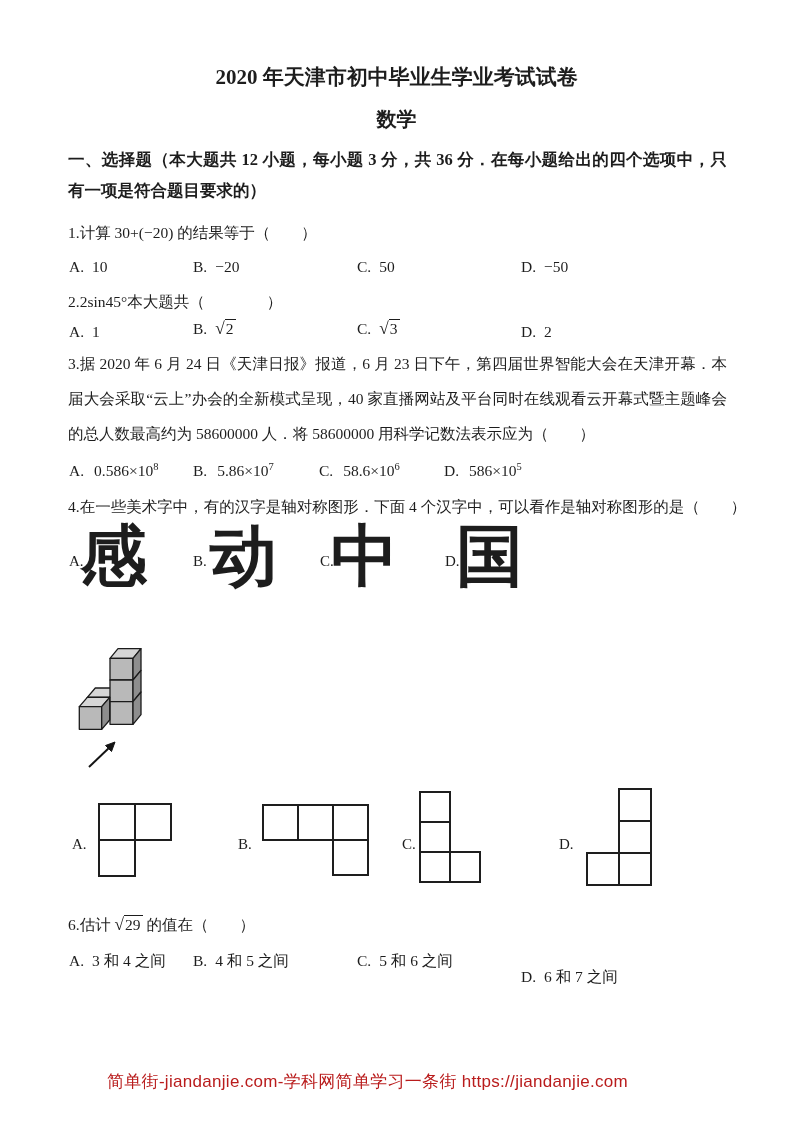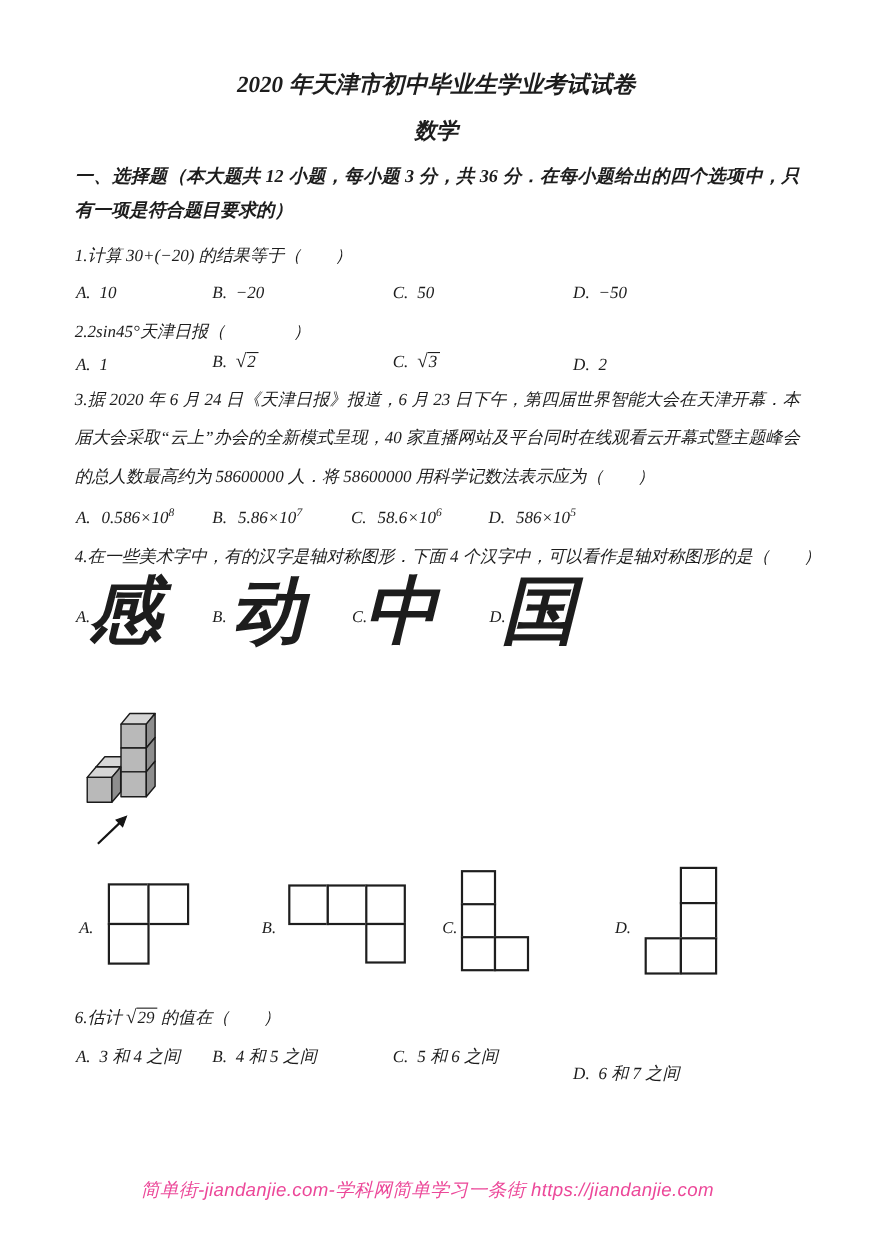--- a/index.html
+++ b/index.html
@@ -1,54 +1,54 @@
 <!DOCTYPE html>
 <html><head>
 <meta charset="utf-8">
 <style>
   html,body { margin:0; padding:0; background:#ffffff; }
   .page {
     position:relative; width:793px; height:1120px; background:#fff;
-    font-family:"Liberation Serif", serif; color:#1d1d1d; overflow:hidden;font-style:italic;
+    font-family:"Liberation Serif", serif; color:#1d1d1d; overflow:hidden;
   }
   .abs { position:absolute; }
   .title   { top:64px; left:0; width:793px; text-align:center; font-size:21px; font-weight:bold; line-height:26px; }
   .subject { top:106px; left:0; width:793px; text-align:center; font-size:20px; font-weight:bold; line-height:26px; }
   .section { top:144px; left:68px; width:659px; font-size:16.5px; font-weight:bold; line-height:31px; text-align:justify; }
   .stem    { font-size:15.5px; line-height:23px; white-space:nowrap; }
   .para    { font-size:15.5px; line-height:35px; text-align:justify; }
   .opt     { font-size:15.5px; line-height:22px; white-space:nowrap; }
   .opt-val { margin-left:8px; }
   .opt-val-wide { margin-left:10px; }
   sup { font-size:10.5px; }
   .sqrt { white-space:nowrap; }
   .sqrt-sign { font-size:1.12em; }
   .radicand { border-top:1.4px solid #1d1d1d; padding:0 2px 0 1px; }
   .bigchar { font-family:"Liberation Sans", sans-serif; font-weight:bold; font-size:67px; line-height:70px; }
   .q4label, .q5label { font-size:15px; }
   .shape-fig { position:absolute; }
   .shape-cell { position:absolute; box-sizing:border-box; border:2px solid #1e1e1e; background:#fff; }
-  .footer { top:1070px; left:128px; font-family:"Liberation Sans", sans-serif; font-size:17px; color:#ec4899; letter-spacing:0.3px; white-space:nowrap; }
+  .footer { top:1070px; left:107px; font-family:"Liberation Sans", sans-serif; font-size:17px; color:#b91c1c; letter-spacing:0.3px; white-space:nowrap; }
 </style>
 </head>
 <body>
 
 <div class="page">
 
   <div class="abs title">2020 年天津市初中毕业生学业考试试卷</div>
   <div class="abs subject">数学</div>
   <div class="abs section">一、选择题（本大题共 12 小题，每小题 3 分，共 36 分．在每小题给出的四个选项中，只有一项是符合题目要求的）</div>
 
   <div class="abs stem" style="left:68px; top:221px;">1.计算 30+(−20) 的结果等于（　　）</div>
   <div class="abs opt" style="left:69px;  top:256px;"><span>A.</span><span class="opt-val">10</span></div>
   <div class="abs opt" style="left:193px; top:256px;"><span>B.</span><span class="opt-val">−20</span></div>
   <div class="abs opt" style="left:357px; top:256px;"><span>C.</span><span class="opt-val">50</span></div>
   <div class="abs opt" style="left:521px; top:256px;"><span>D.</span><span class="opt-val">−50</span></div>
 
-  <div class="abs stem" style="left:68px; top:290px;">2.2sin45°天津日报（　　　　）</div>
+  <div class="abs stem" style="left:68px; top:290px;">2.2sin45°本大题共（　　　　）</div>
   <div class="abs opt" style="left:69px;  top:321px;"><span>A.</span><span class="opt-val">1</span></div>
   <div class="abs opt" style="left:193px; top:318px;"><span>B.</span><span class="opt-val sqrt"><span class="sqrt-sign">√</span><span class="radicand">2</span></span></div>
   <div class="abs opt" style="left:357px; top:318px;"><span>C.</span><span class="opt-val sqrt"><span class="sqrt-sign">√</span><span class="radicand">3</span></span></div>
   <div class="abs opt" style="left:521px; top:321px;"><span>D.</span><span class="opt-val">2</span></div>
 
   <div class="abs para" style="left:68px; top:346px; width:659px;">3.据 2020 年 6 月 24 日《天津日报》报道，6 月 23 日下午，第四届世界智能大会在天津开幕．本届大会采取“云上”办会的全新模式呈现，40 家直播网站及平台同时在线观看云开幕式暨主题峰会的总人数最高约为 58600000 人．将 58600000 用科学记数法表示应为（　　）</div>
   <div class="abs opt" style="left:69px;  top:456px;"><span>A.</span><span class="opt-val-wide"><span>0.586×10</span><sup>8</sup></span></div>
   <div class="abs opt" style="left:193px; top:456px;"><span>B.</span><span class="opt-val-wide"><span>5.86×10</span><sup>7</sup></span></div>
   <div class="abs opt" style="left:319px; top:456px;"><span>C.</span><span class="opt-val-wide"><span>58.6×10</span><sup>6</sup></span></div>
   <div class="abs opt" style="left:444px; top:456px;"><span>D.</span><span class="opt-val-wide"><span>586×10</span><sup>5</sup></span></div>

